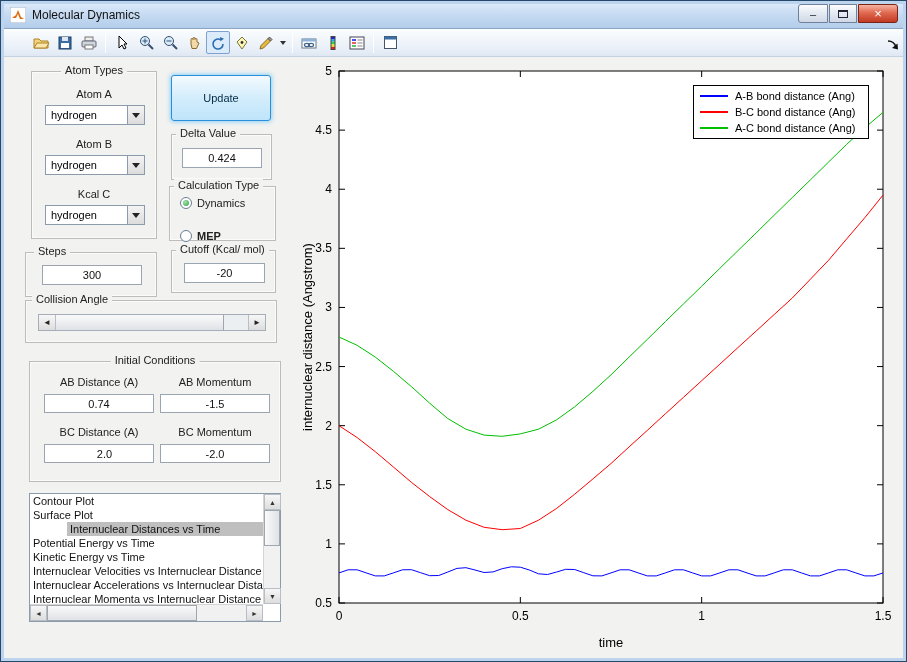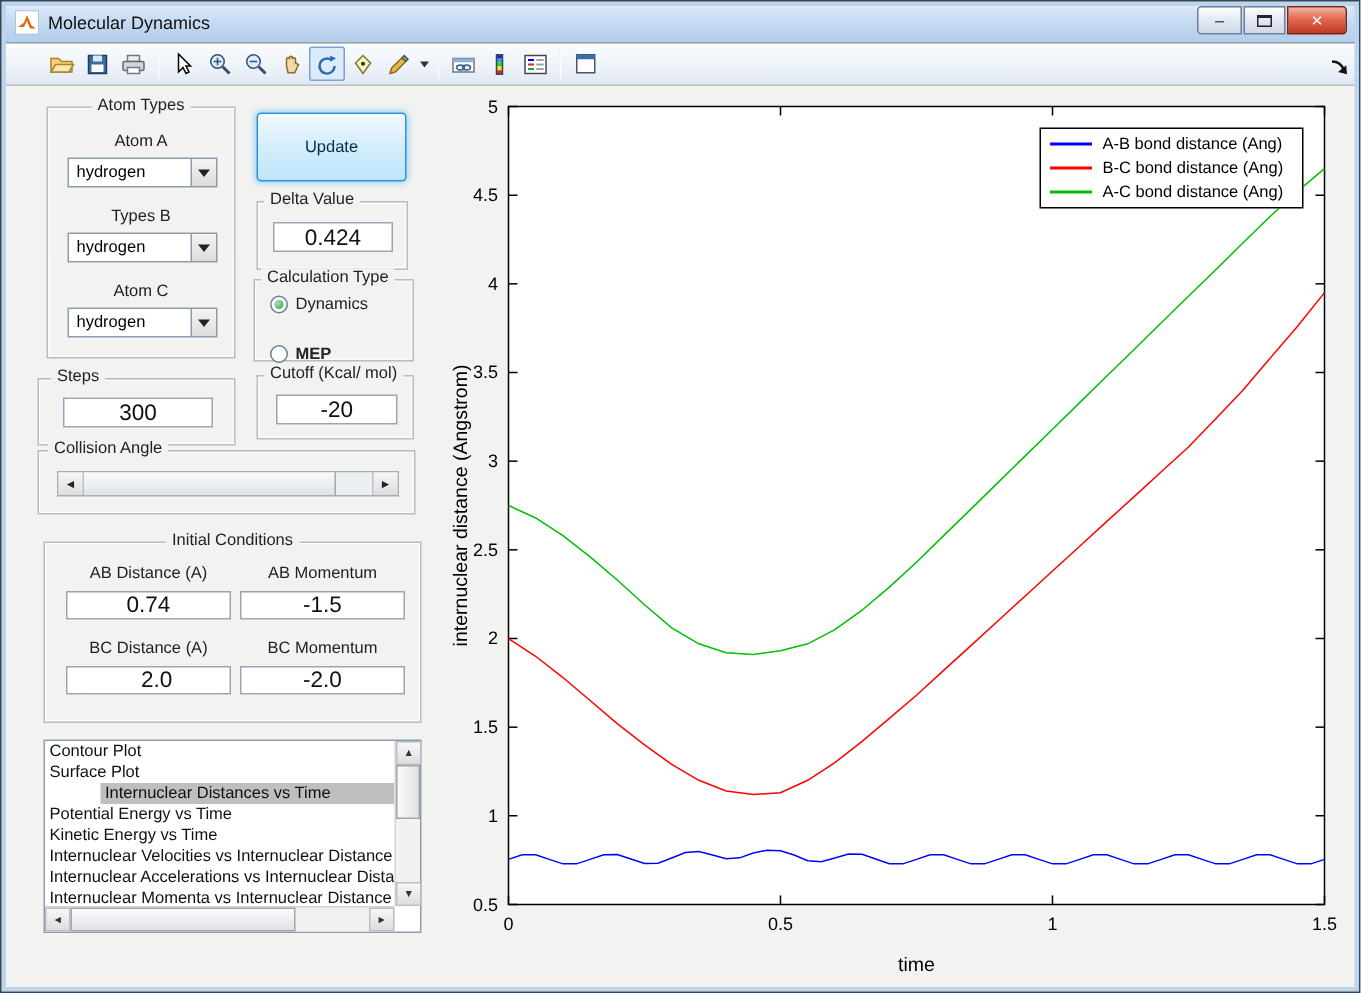--- a/index.html
+++ b/index.html
@@ -44,21 +44,21 @@
   .ptitle.cen { left:50%; transform:translateX(-50%); }
   .ptitle.lft { left:4px; }
   .lbl { position:absolute; font-size:11px; color:#222; text-align:center; }
 
   .combo { position:absolute; height:20px; background:#fff; border:1px solid #8c9bab; display:flex; }
   .combo-text { flex:1; font-size:11px; padding:3px 0 0 5px; overflow:hidden; white-space:nowrap; }
   .combo-btn { width:17px; border-left:1px solid #8c9bab;
     background:linear-gradient(180deg,#f4f4f4,#dcdcdc); display:flex; align-items:center; justify-content:center; }
   .combo-btn i { width:0; height:0; border-left:4px solid transparent; border-right:4px solid transparent; border-top:5px solid #222; }
 
-  .edit { position:absolute; height:20px; background:#fff; border:1px solid #9aa5b1; font-size:15px; text-align:center;
+  .edit { position:absolute; height:20px; background:#fff; border:1px solid #9aa5b1; font-size:11px; text-align:center;
     font-family:"Liberation Sans",sans-serif; color:#111; padding:0; }
 
   .update-btn { position:absolute; left:170px; top:74px; width:100px; height:46px;
     border:1px solid #2a8edb; border-radius:3px; box-shadow:0 0 4px 1px #8ed2f6;
     background:linear-gradient(180deg,#f3fafe,#d3edfc 50%,#bfe5fb); font-size:11px; color:#052c47;
     font-family:"Liberation Sans",sans-serif; }
 
   .radio-row { position:absolute; display:flex; align-items:center; }
   .radio-dot { width:12px; height:12px; border:1px solid #6a7f93; border-radius:50%; background:#fff; margin-right:5px; position:relative; }
   .radio-dot.on::after { content:""; position:absolute; left:2px; top:2px; width:6px; height:6px; border-radius:50%;
@@ -237,28 +237,28 @@
 
     <div class="panel" style="left:30px; top:14px; width:126px; height:168px;">
       <span class="ptitle cen">Atom Types</span>
       <span class="lbl" style="left:0; right:0; top:16px;">Atom A</span>
       <div class="combo" style="left:13px; top:33px; width:100px;">
         <span class="combo-text">hydrogen</span>
         <span class="combo-btn">
             <i></i>
           </span>
       </div>
-      <span class="lbl" style="left:0; right:0; top:66px;">Types B</span>
+      <span class="lbl" style="left:0; right:0; top:66px;">Atom B</span>
       <div class="combo" style="left:13px; top:83px; width:100px;">
         <span class="combo-text">hydrogen</span>
         <span class="combo-btn">
             <i></i>
           </span>
       </div>
-      <span class="lbl" style="left:0; right:0; top:116px;">Atom C</span>
+      <span class="lbl" style="left:0; right:0; top:116px;">Kcal C</span>
       <div class="combo" style="left:13px; top:133px; width:100px;">
         <span class="combo-text">hydrogen</span>
         <span class="combo-btn">
             <i></i>
           </span>
       </div>
     </div>
 
     <button class="update-btn" style="left:170px; top:18px;">Update</button>
 

